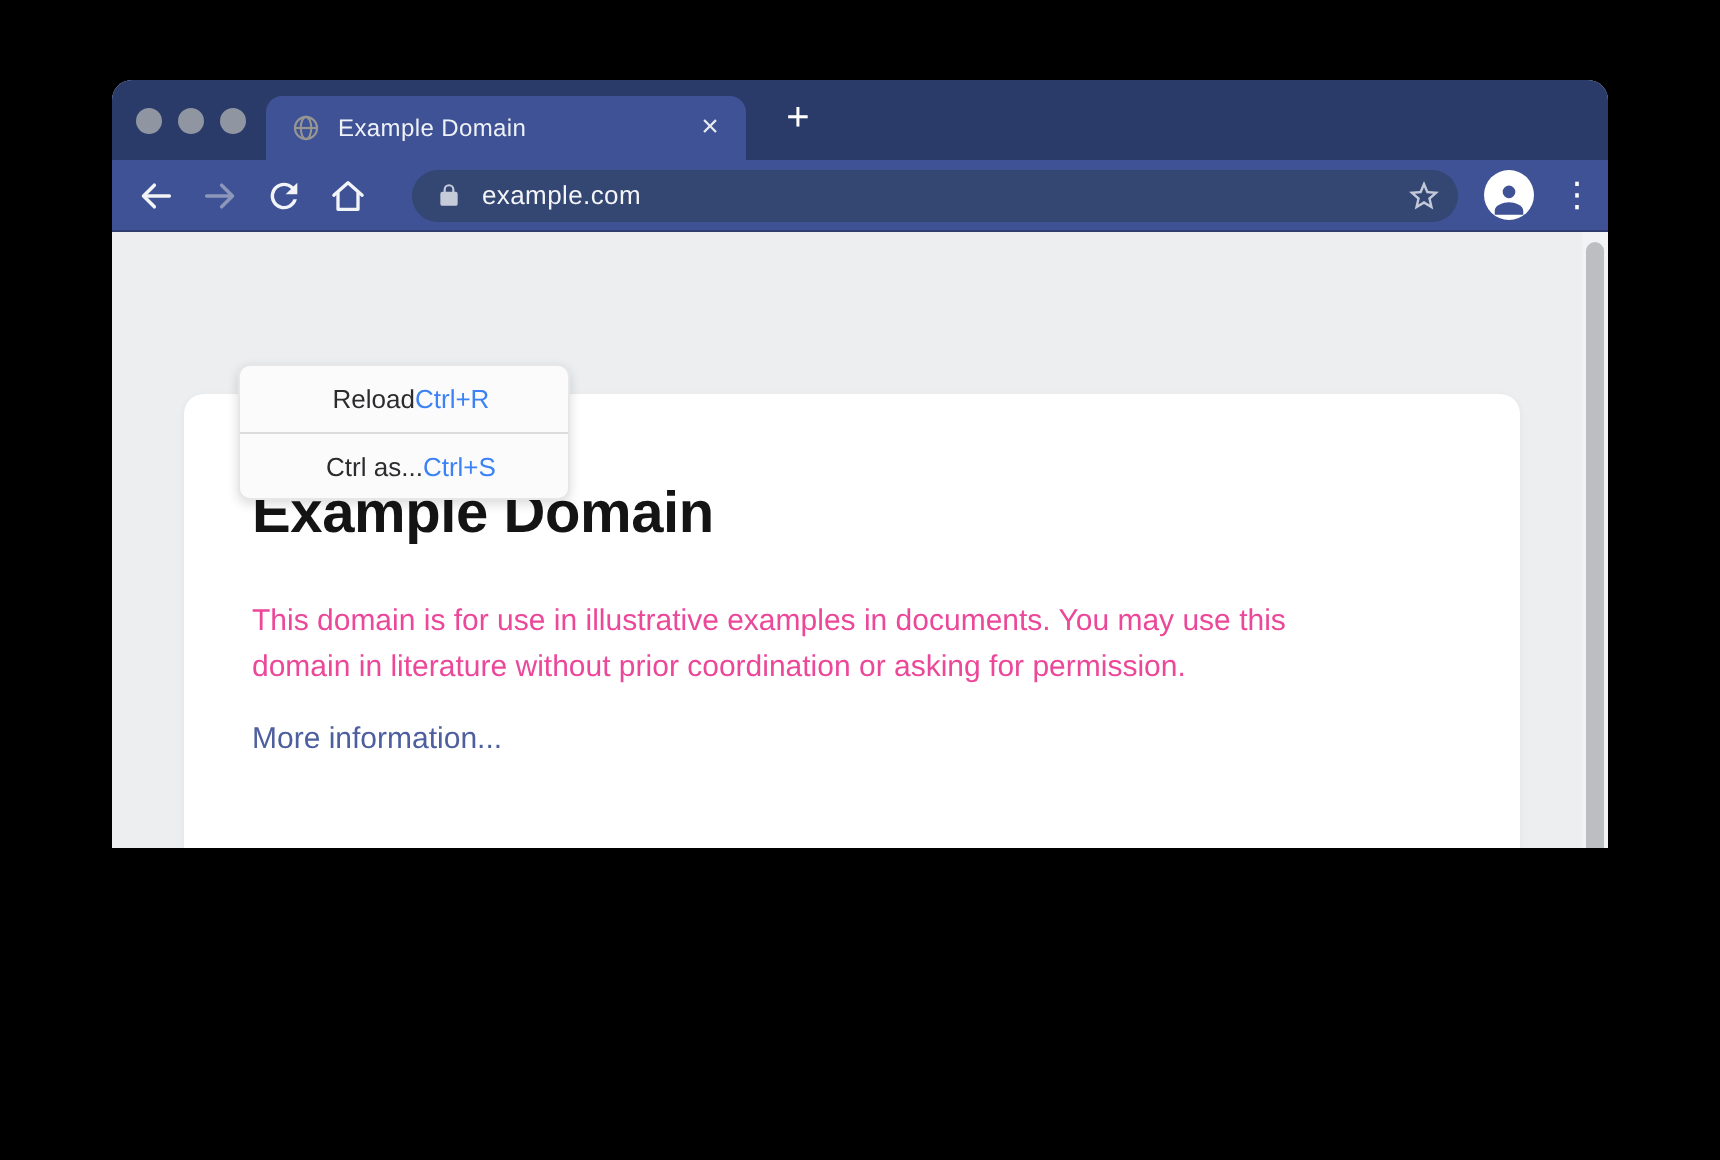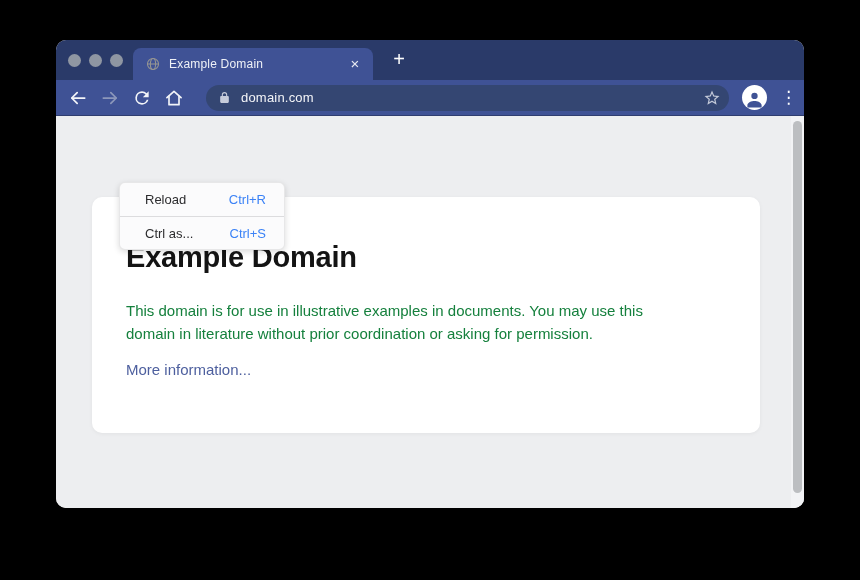--- a/index.html
+++ b/index.html
@@ -1,17 +1,17 @@
 <!DOCTYPE html>
 <html><head>
 <meta charset="utf-8">
 <style>
   html,body{margin:0;padding:0;background:#000;}
   *{box-sizing:border-box;font-family:"Liberation Sans","DejaVu Sans",sans-serif;}
-  .stage{position:relative;width:860px;height:580px;background:#000;overflow:hidden;}
+  .stage{position:relative;width:860px;height:424px;background:#000;overflow:hidden;}
 
   
   .window{position:absolute;left:56px;top:40px;width:748px;height:468px;
           border-radius:10px;overflow:hidden;background:#EDEEF0;
           box-shadow:0 10px 30px rgba(0,0,0,.5);}
 
   
   .titlebar{position:relative;height:40px;background:#2A3A69;}
   .traffic{position:absolute;left:12px;top:0;height:40px;display:flex;align-items:center;gap:8px;}
   .dot{width:13px;height:13px;border-radius:50%;background:#8F96A2;}
@@ -38,32 +38,32 @@
           display:flex;align-items:center;justify-content:center;overflow:hidden;flex:none;}
   .avatar svg{width:19px;height:19px;color:#3F5295;margin-top:3px;}
   .overflow{margin-left:13px;color:#FFF;font-size:17px;line-height:17px;width:14px;
             text-align:center;letter-spacing:0;}
 
   
   .content{position:relative;height:392px;background:#EDEEF0;}
   .card{position:absolute;left:36px;top:81px;width:668px;height:236px;background:#FFF;
         border-radius:10px;box-shadow:0 1px 4px rgba(0,0,0,.05);padding:44px 34px 0 34px;}
   .heading{font-size:29px;font-weight:700;color:#141414;letter-spacing:-.2px;margin:0 0 25px 0;}
-  .para{font-size:15px;color:#15803d;line-height:23px;}
+  .para{font-size:15px;color:#ec4899;line-height:23px;}
   .link{display:inline-block;margin-top:16px;font-size:15px;color:#4D5F9E;text-decoration:none;}
 
   
   .scrollbar{position:absolute;right:0;top:0;bottom:0;width:13px;background:#F2F3F5;}
   .thumb{position:absolute;left:2px;top:5px;width:9px;height:372px;border-radius:5px;background:#BCBEC1;}
 
   
   .menu{position:absolute;left:63px;top:142px;width:166px;background:#FBFBFC;
         border-radius:6px;border:1px solid rgba(0,0,0,.08);
         box-shadow:0 2px 6px rgba(0,0,0,.15);z-index:20;overflow:hidden;}
-  .menu-item{height:33px;display:flex;align-items:center;justify-content:space-between;
+  .menu-item{height:33px;display:flex;align-items:center;justify-content:center;
              padding:0 18px 0 25px;}
   .menu-item + .menu-item{border-top:1px solid #DCDCDE;}
   .menu-label{font-size:13px;color:#2C2C2E;}
   .menu-shortcut{font-size:13px;color:#3b82f6;}
 </style>
 </head>
 <body>
 
 <div class="stage">
   <div class="window">
@@ -100,21 +100,21 @@
       </svg>
       <svg class="navicon" viewBox="0 0 24 24" fill="none" stroke="currentColor" stroke-width="2" stroke-linecap="round" stroke-linejoin="round">
         <path d="M3.5 11.5 12 4l8.5 7.5"></path>
           <path d="M6 10v10h12V10"></path>
       </svg>
 
       <div class="omnibox">
         <svg class="lock" viewBox="0 0 24 24" fill="currentColor">
           <path d="M18 9h-1V7a5 5 0 0 0-10 0v2H6a2 2 0 0 0-2 2v9a2 2 0 0 0 2 2h12a2 2 0 0 0 2-2v-9a2 2 0 0 0-2-2zm-9-2a3 3 0 0 1 6 0v2H9z"></path>
         </svg>
-        <span class="url">domain.com</span>
+        <span class="url">example.com</span>
         <svg class="star" viewBox="0 0 24 24" fill="currentColor">
           <path d="M22 9.24l-7.19-.62L12 2 9.19 8.63 2 9.24l5.46 4.73L5.82 21 12 17.27 18.18 21l-1.63-7.03L22 9.24zM12 15.4l-3.76 2.27 1-4.28-3.32-2.88 4.38-.38L12 6.1l1.71 4.04 4.38.38-3.32 2.88 1 4.28L12 15.4z"></path>
         </svg>
       </div>
 
       <div class="avatar">
         <svg viewBox="0 0 24 24" fill="currentColor">
           <path d="M12 11.5a4 4 0 1 0-4-4 4 4 0 0 0 4 4zm0 2.5c-3.6 0-9 1.8-9 5.4V22h18v-2.6c0-3.6-5.4-5.4-9-5.4z"></path>
         </svg>
       </div>

